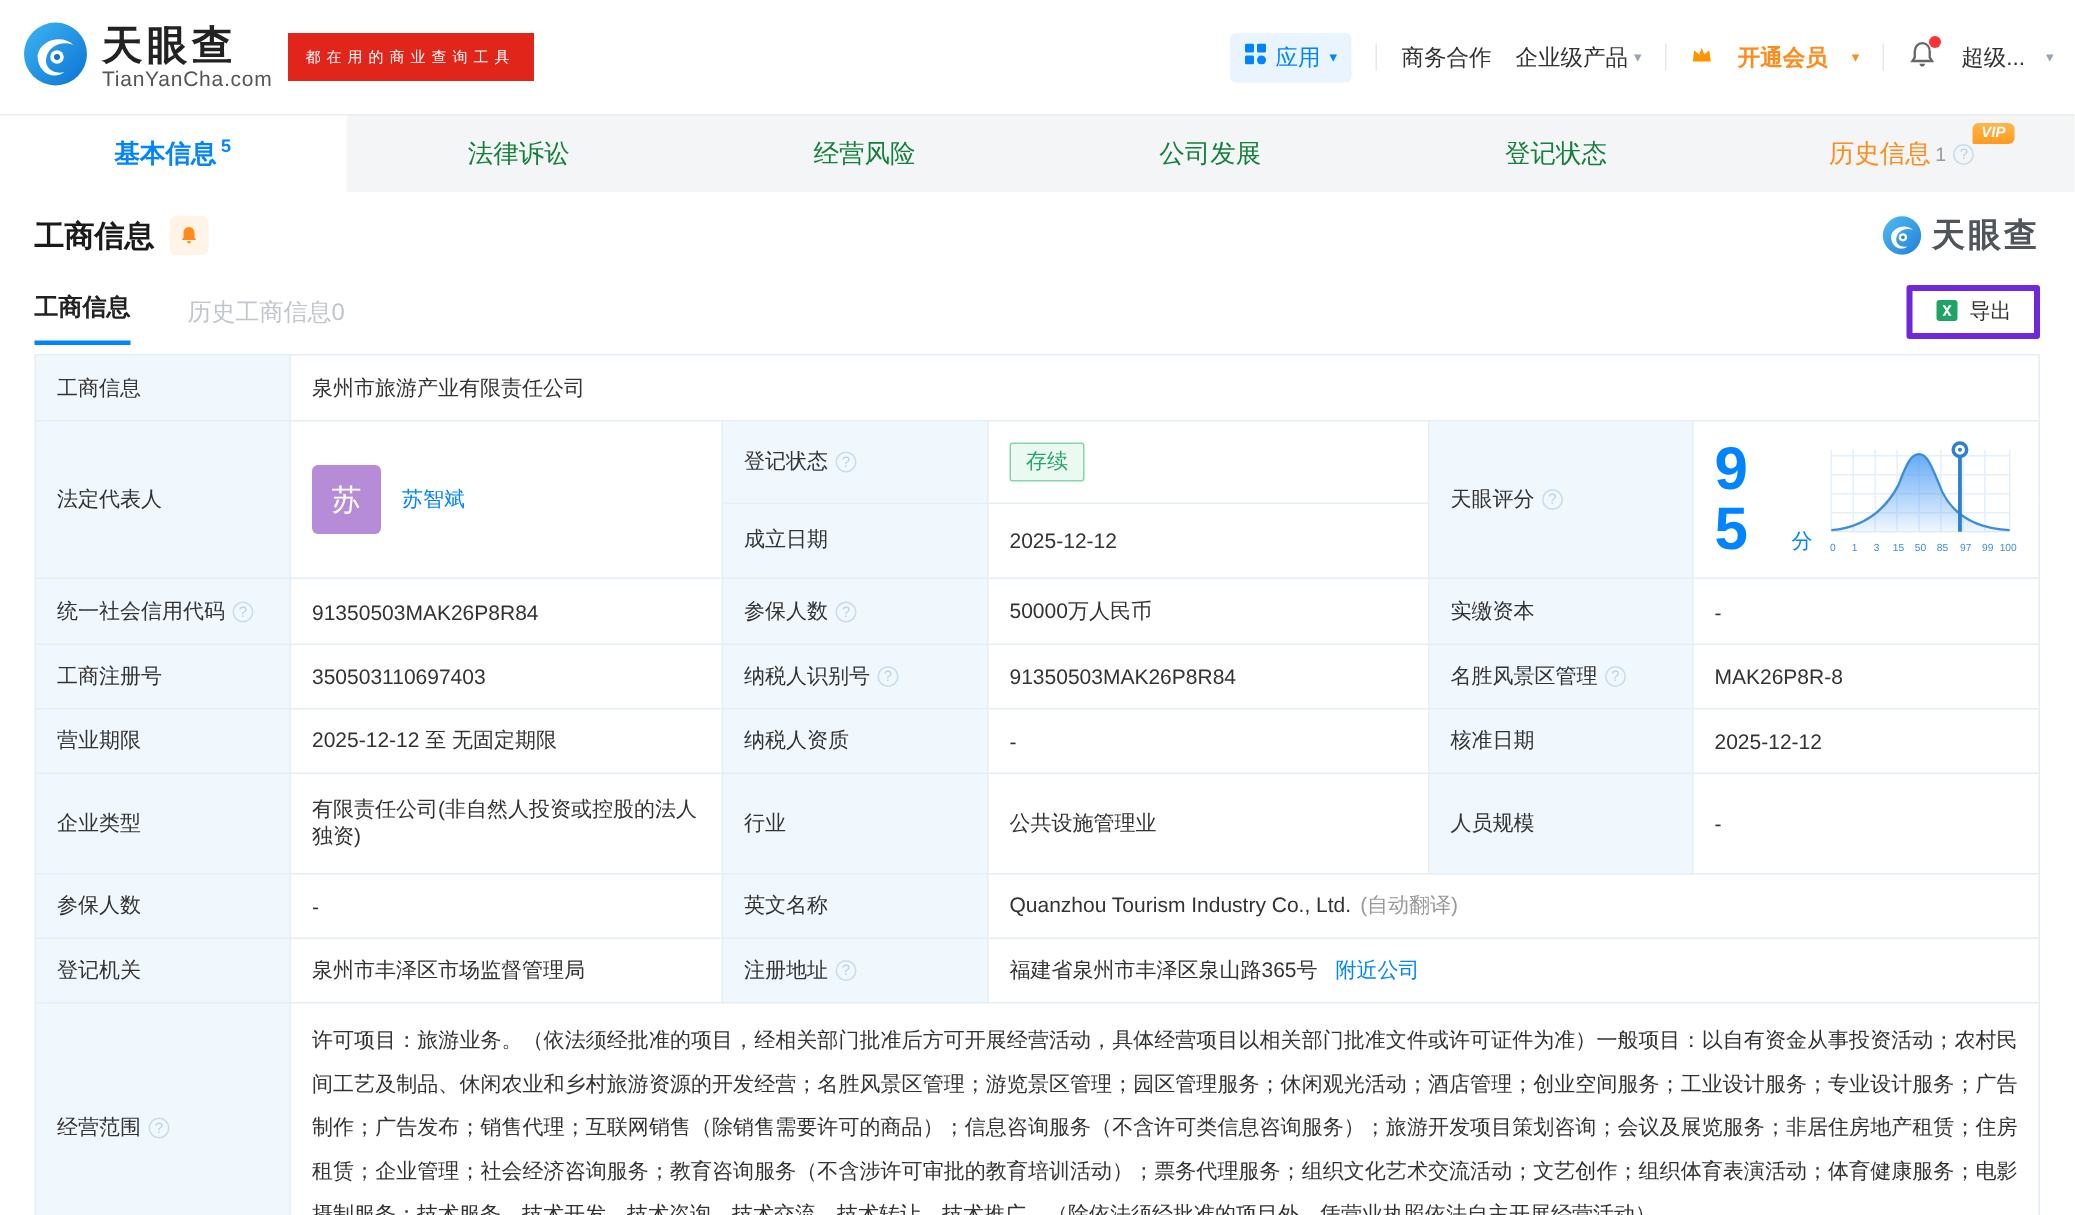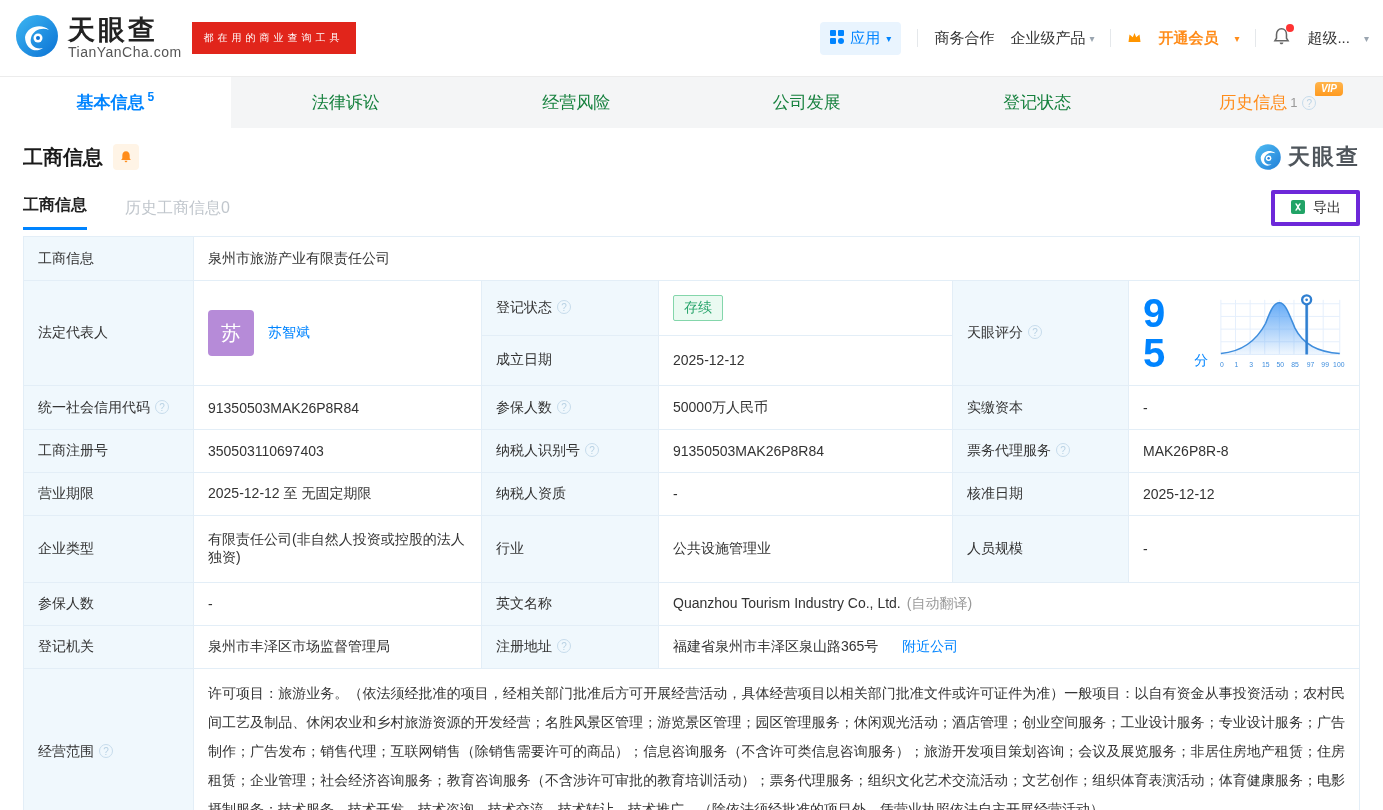--- a/index.html
+++ b/index.html
@@ -303,21 +303,21 @@
       </tr>
 
       <tr class="h43">
         <td class="lbl">工商注册号</td>
         <td>350503110697403</td>
         <td class="lbl">
           <span>纳税人识别号</span><span class="q">?</span>
         </td>
         <td>91350503MAK26P8R84</td>
         <td class="lbl">
-          <span>票务代理服务</span><span class="q">?</span>
+          <span>名胜风景区管理</span><span class="q">?</span>
         </td>
         <td>MAK26P8R-8</td>
       </tr>
 
       <tr class="h43">
         <td class="lbl">营业期限</td>
         <td>2025-12-12 至 无固定期限</td>
         <td class="lbl">纳税人资质</td>
         <td>-</td>
         <td class="lbl">核准日期</td>
@@ -343,21 +343,21 @@
       </tr>
 
       <tr class="h43">
         <td class="lbl">登记机关</td>
         <td>泉州市丰泽区市场监督管理局</td>
         <td class="lbl">
           <span>注册地址</span><span class="q">?</span>
         </td>
         <td colspan="3">
           <span>福建省泉州市丰泽区泉山路365号</span>
-          <a class="blue" style="margin-left:20px">附近公司</a>
+          <a class="blue" style="margin-left:8px">附近公司</a>
         </td>
       </tr>
 
       <tr>
         <td class="lbl">
           <span>经营范围</span><span class="q">?</span>
         </td>
         <td colspan="5" class="scope-text">许可项目：旅游业务。（依法须经批准的项目，经相关部门批准后方可开展经营活动，具体经营项目以相关部门批准文件或许可证件为准）一般项目：以自有资金从事投资活动；农村民间工艺及制品、休闲农业和乡村旅游资源的开发经营；名胜风景区管理；游览景区管理；园区管理服务；休闲观光活动；酒店管理；创业空间服务；工业设计服务；专业设计服务；广告制作；广告发布；销售代理；互联网销售（除销售需要许可的商品）；信息咨询服务（不含许可类信息咨询服务）；旅游开发项目策划咨询；会议及展览服务；非居住房地产租赁；住房租赁；企业管理；社会经济咨询服务；教育咨询服务（不含涉许可审批的教育培训活动）；票务代理服务；组织文化艺术交流活动；文艺创作；组织体育表演活动；体育健康服务；电影摄制服务；技术服务、技术开发、技术咨询、技术交流、技术转让、技术推广。（除依法须经批准的项目外，凭营业执照依法自主开展经营活动）</td>
       </tr>
     </tbody>

